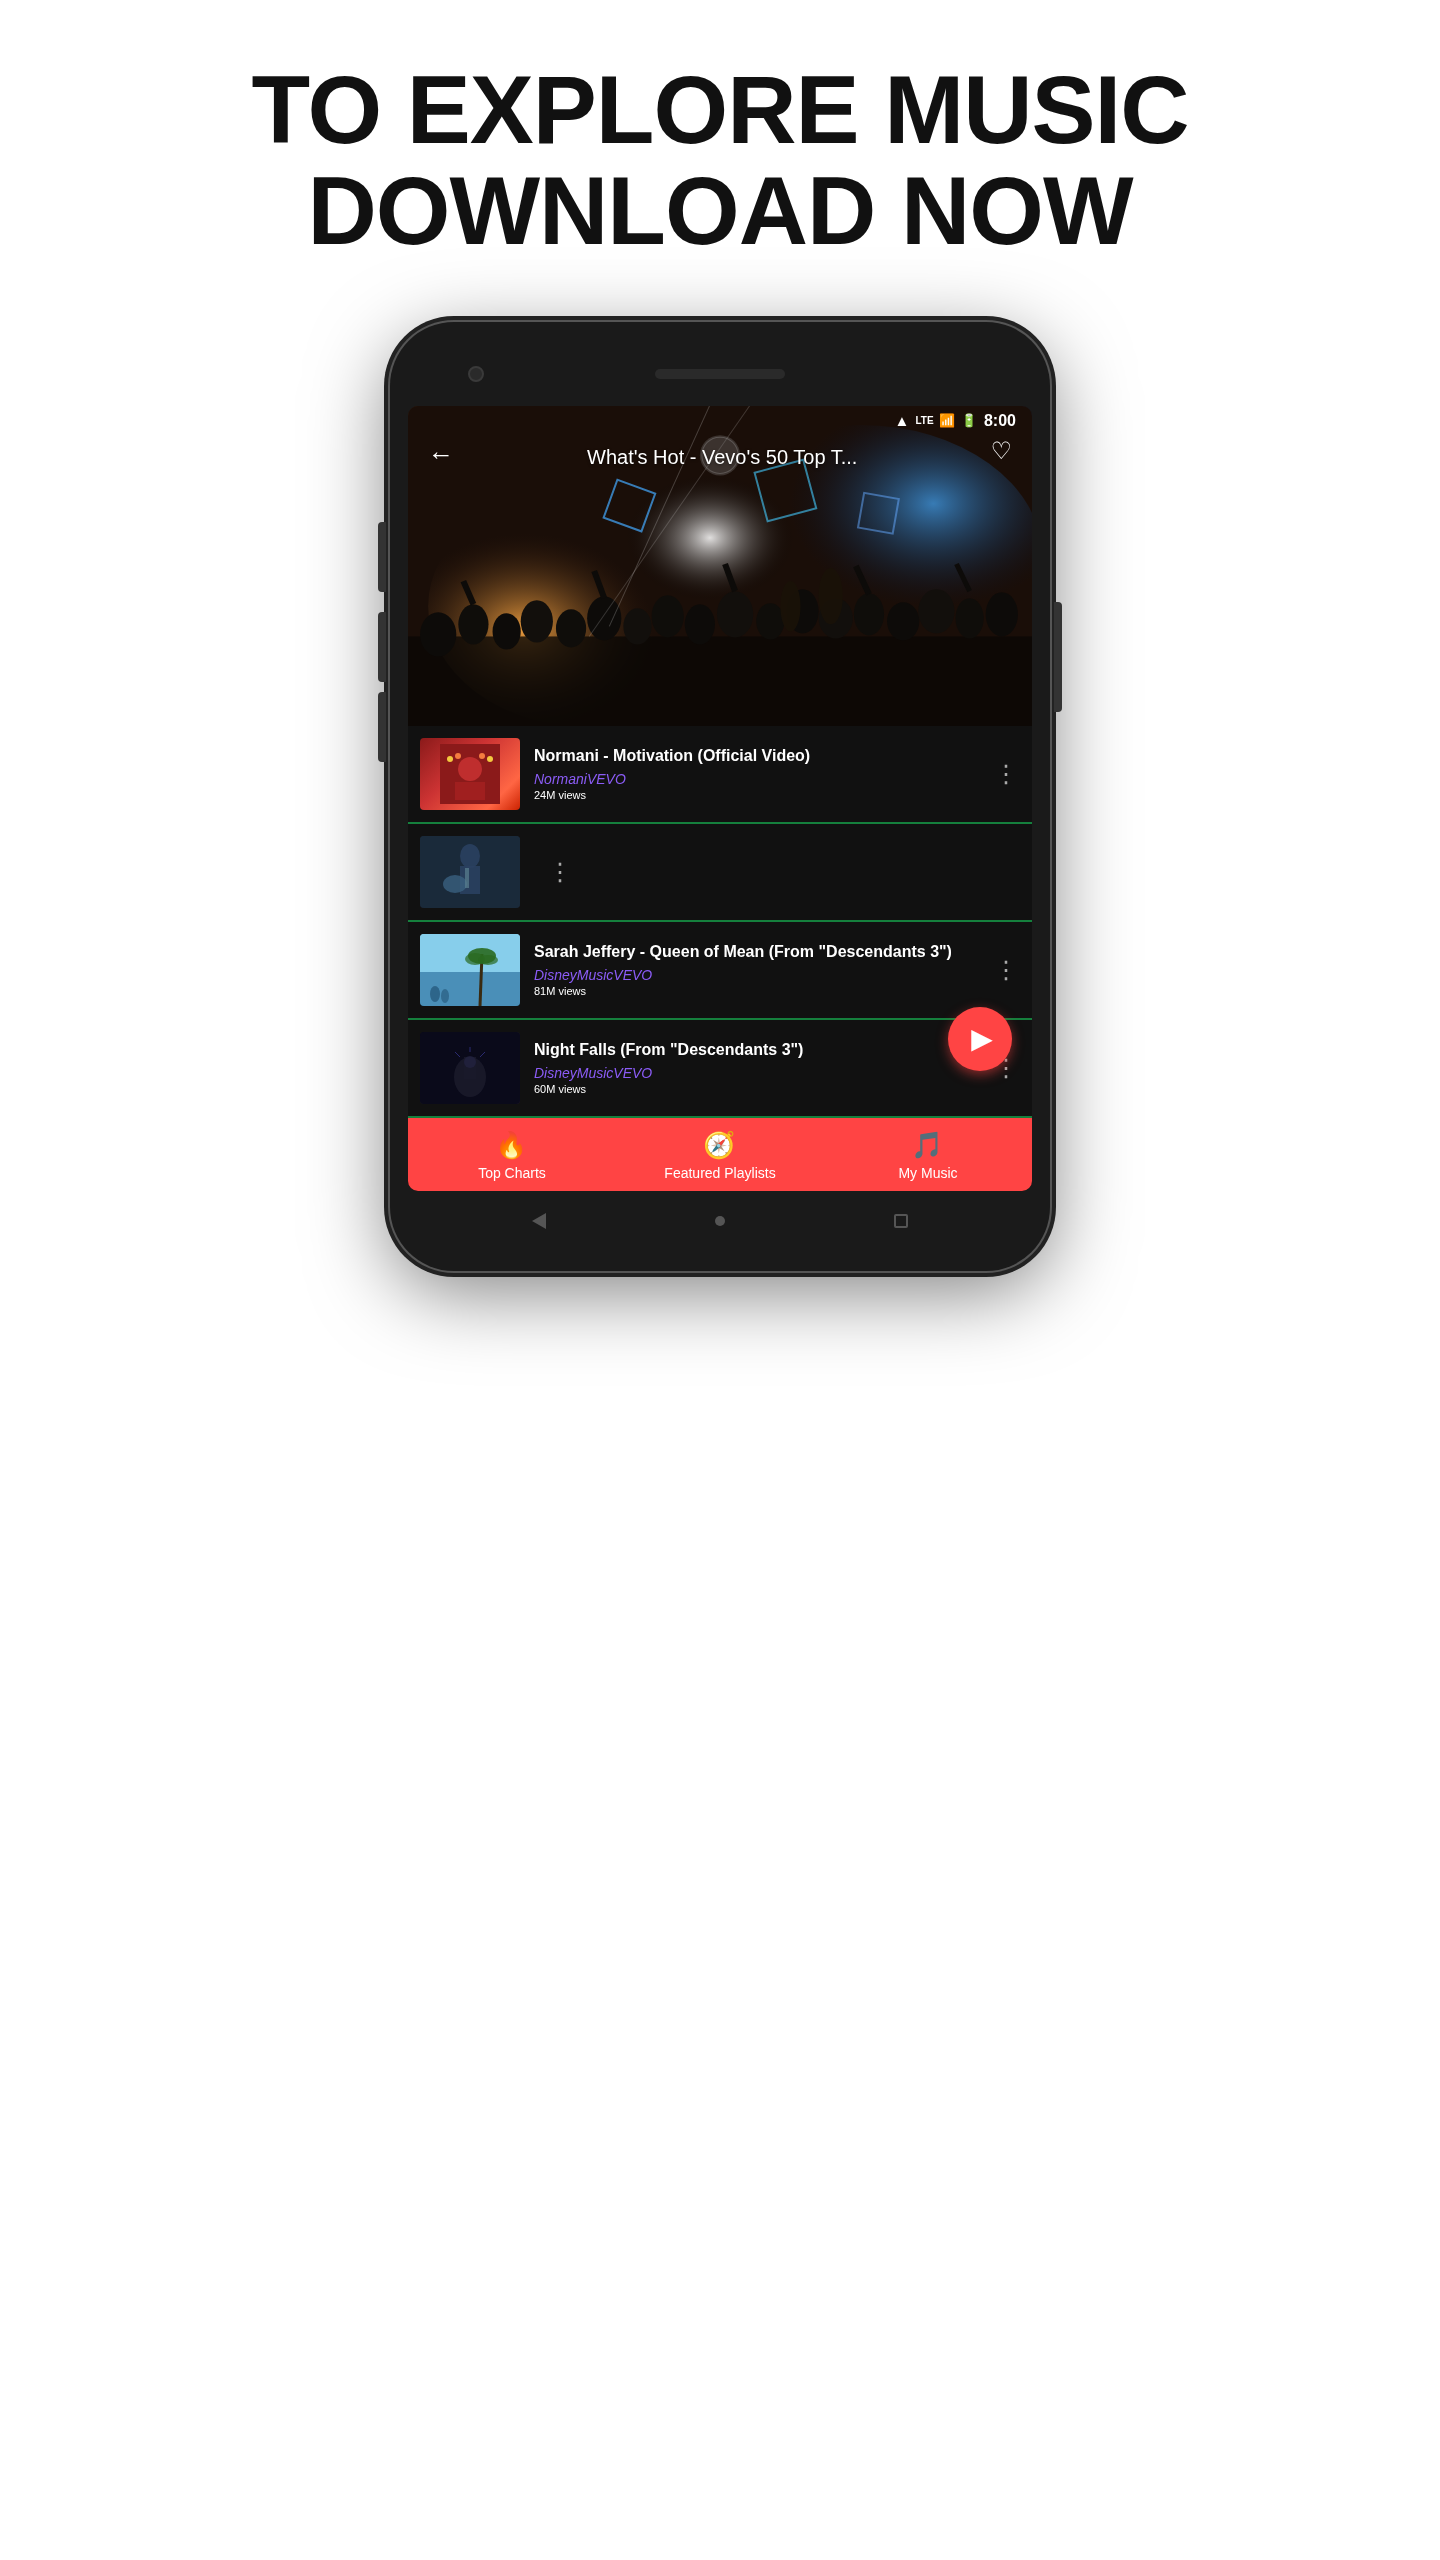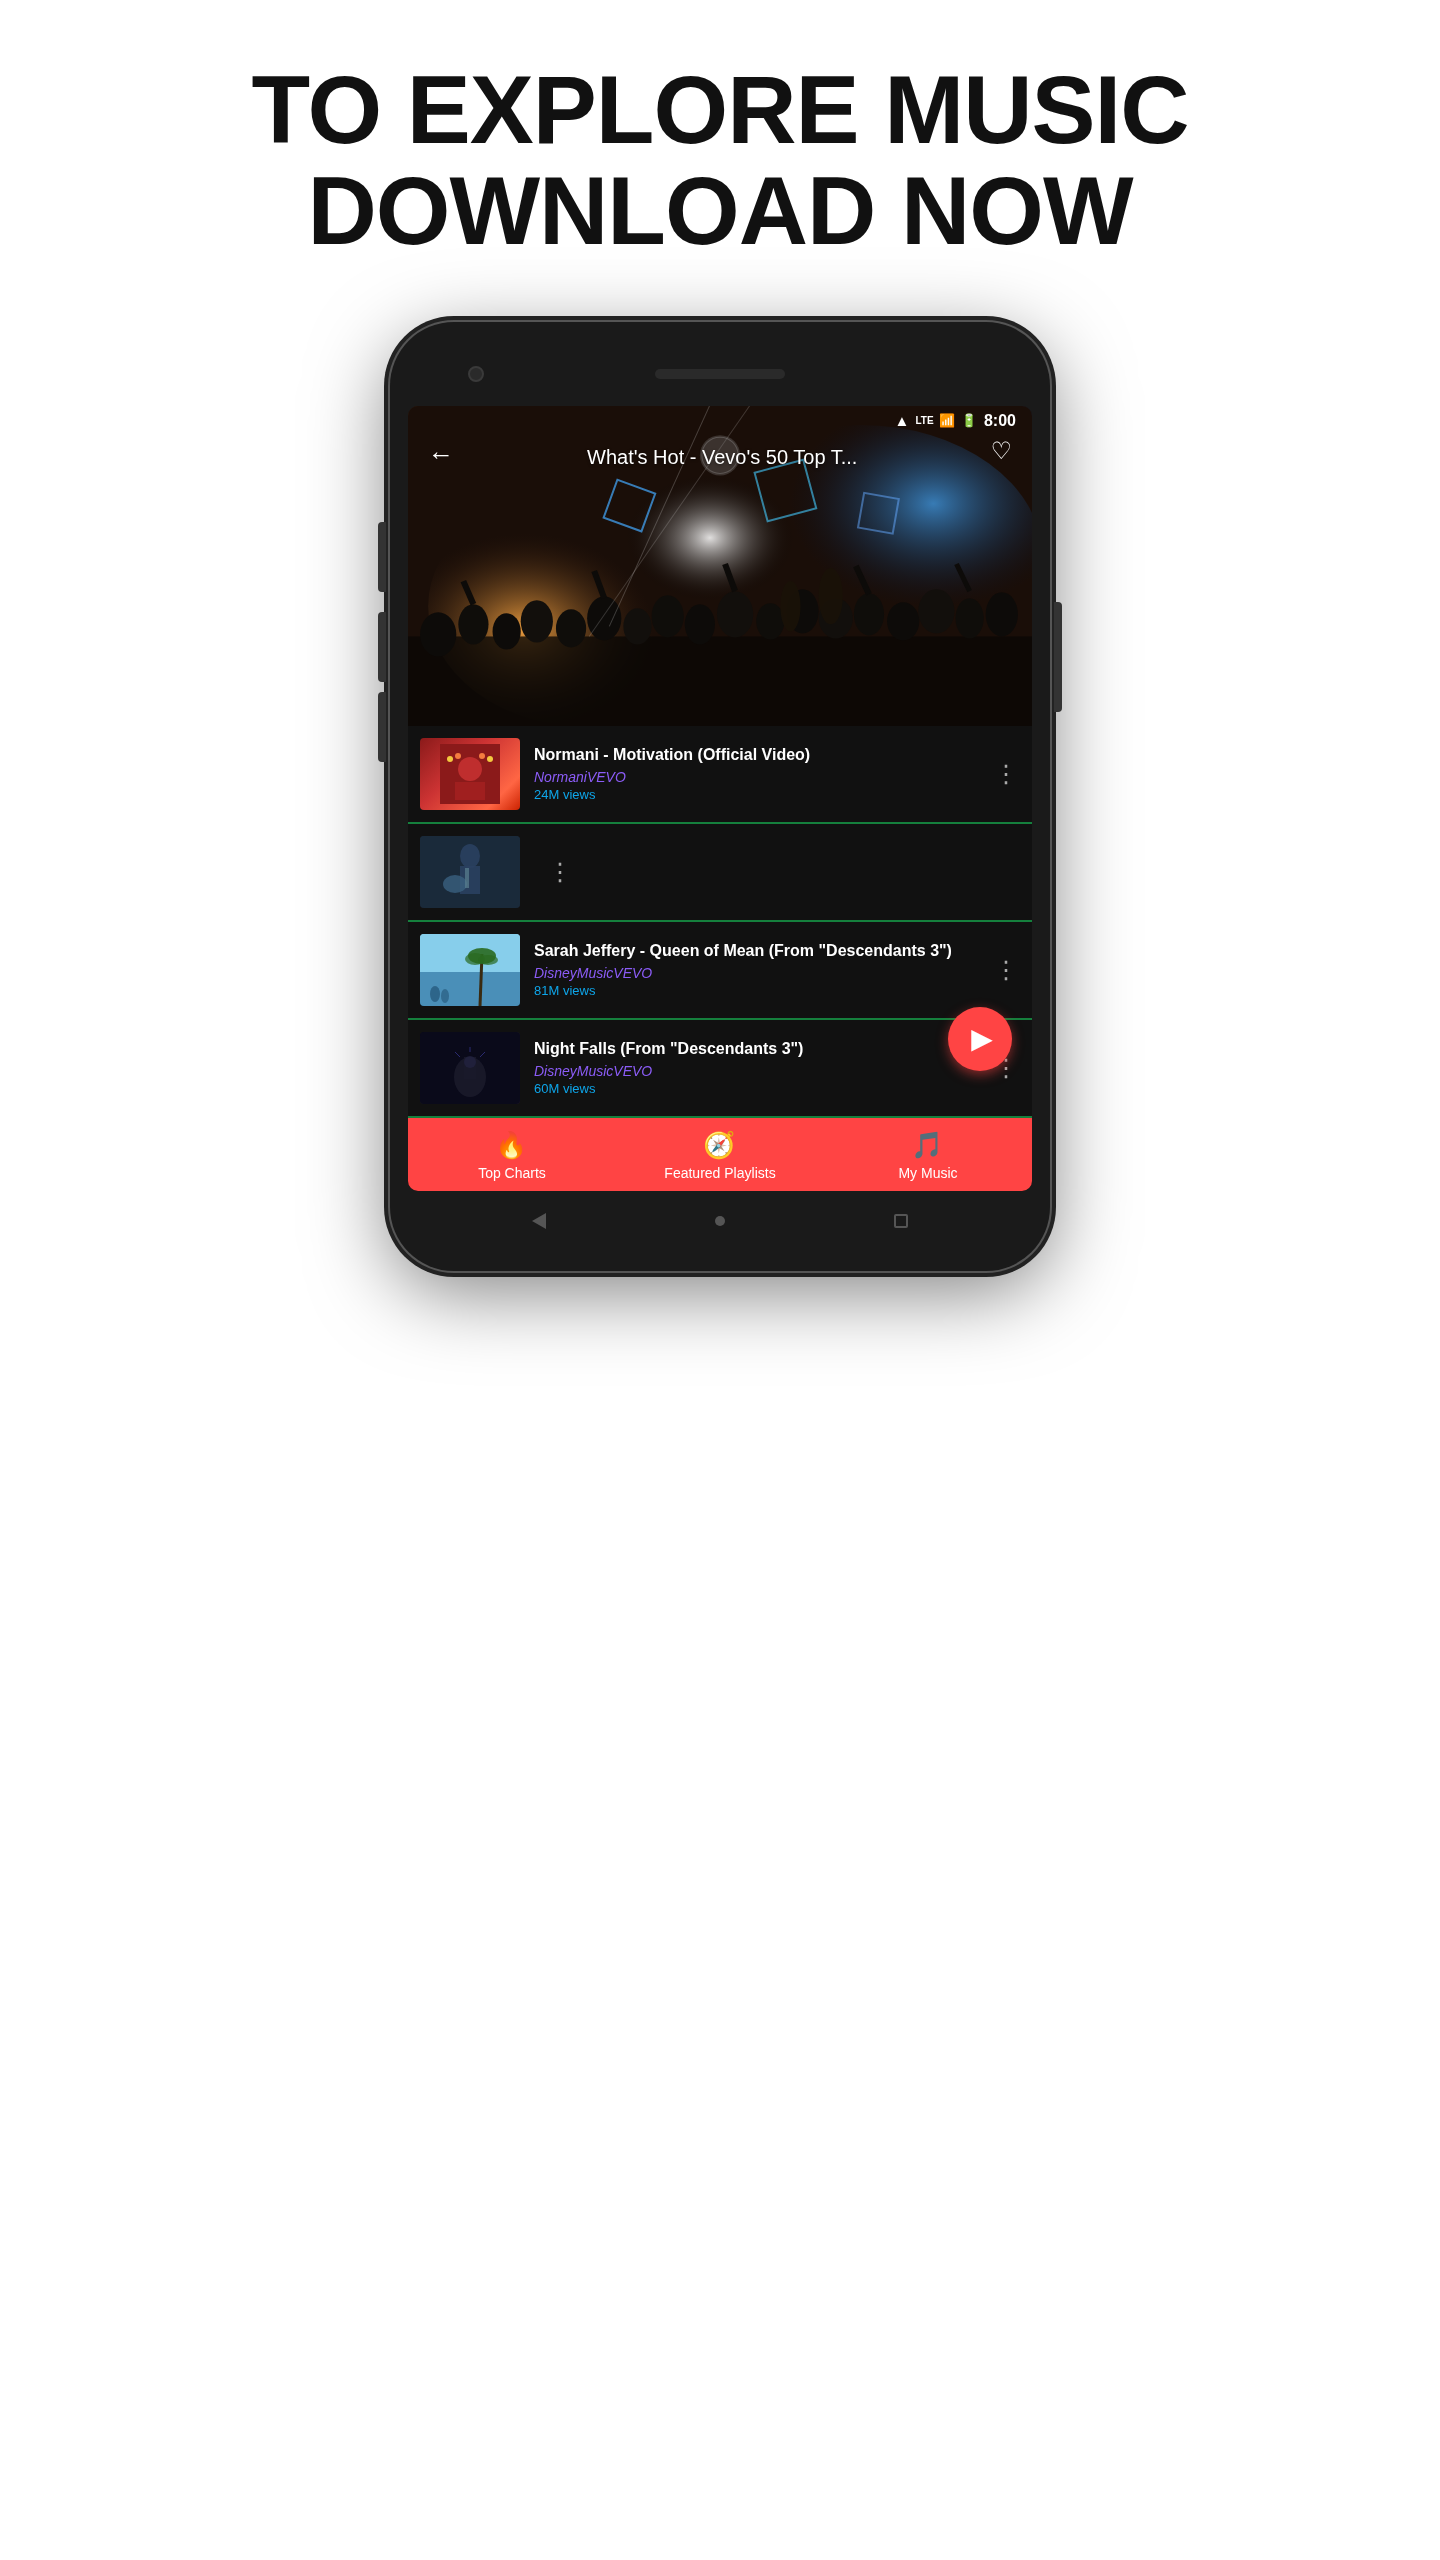--- a/index.html
+++ b/index.html
@@ -230,22 +230,22 @@
       line-height: 1.3;
       margin-bottom: 4px;
     }
     .song-channel {
       color: #8b5cf6;
       font-size: 14px;
       margin-bottom: 2px;
       font-style: italic;
     }
     .song-views {
-      color: #0ea5e9;
-      font-size: 13px;
+      color: #ffffff;
+      font-size: 11px;
     }
     .song-more {
       color: #aaa;
       font-size: 24px;
       padding: 0 14px;
       cursor: pointer;
       flex-shrink: 0;
     }
 
     

